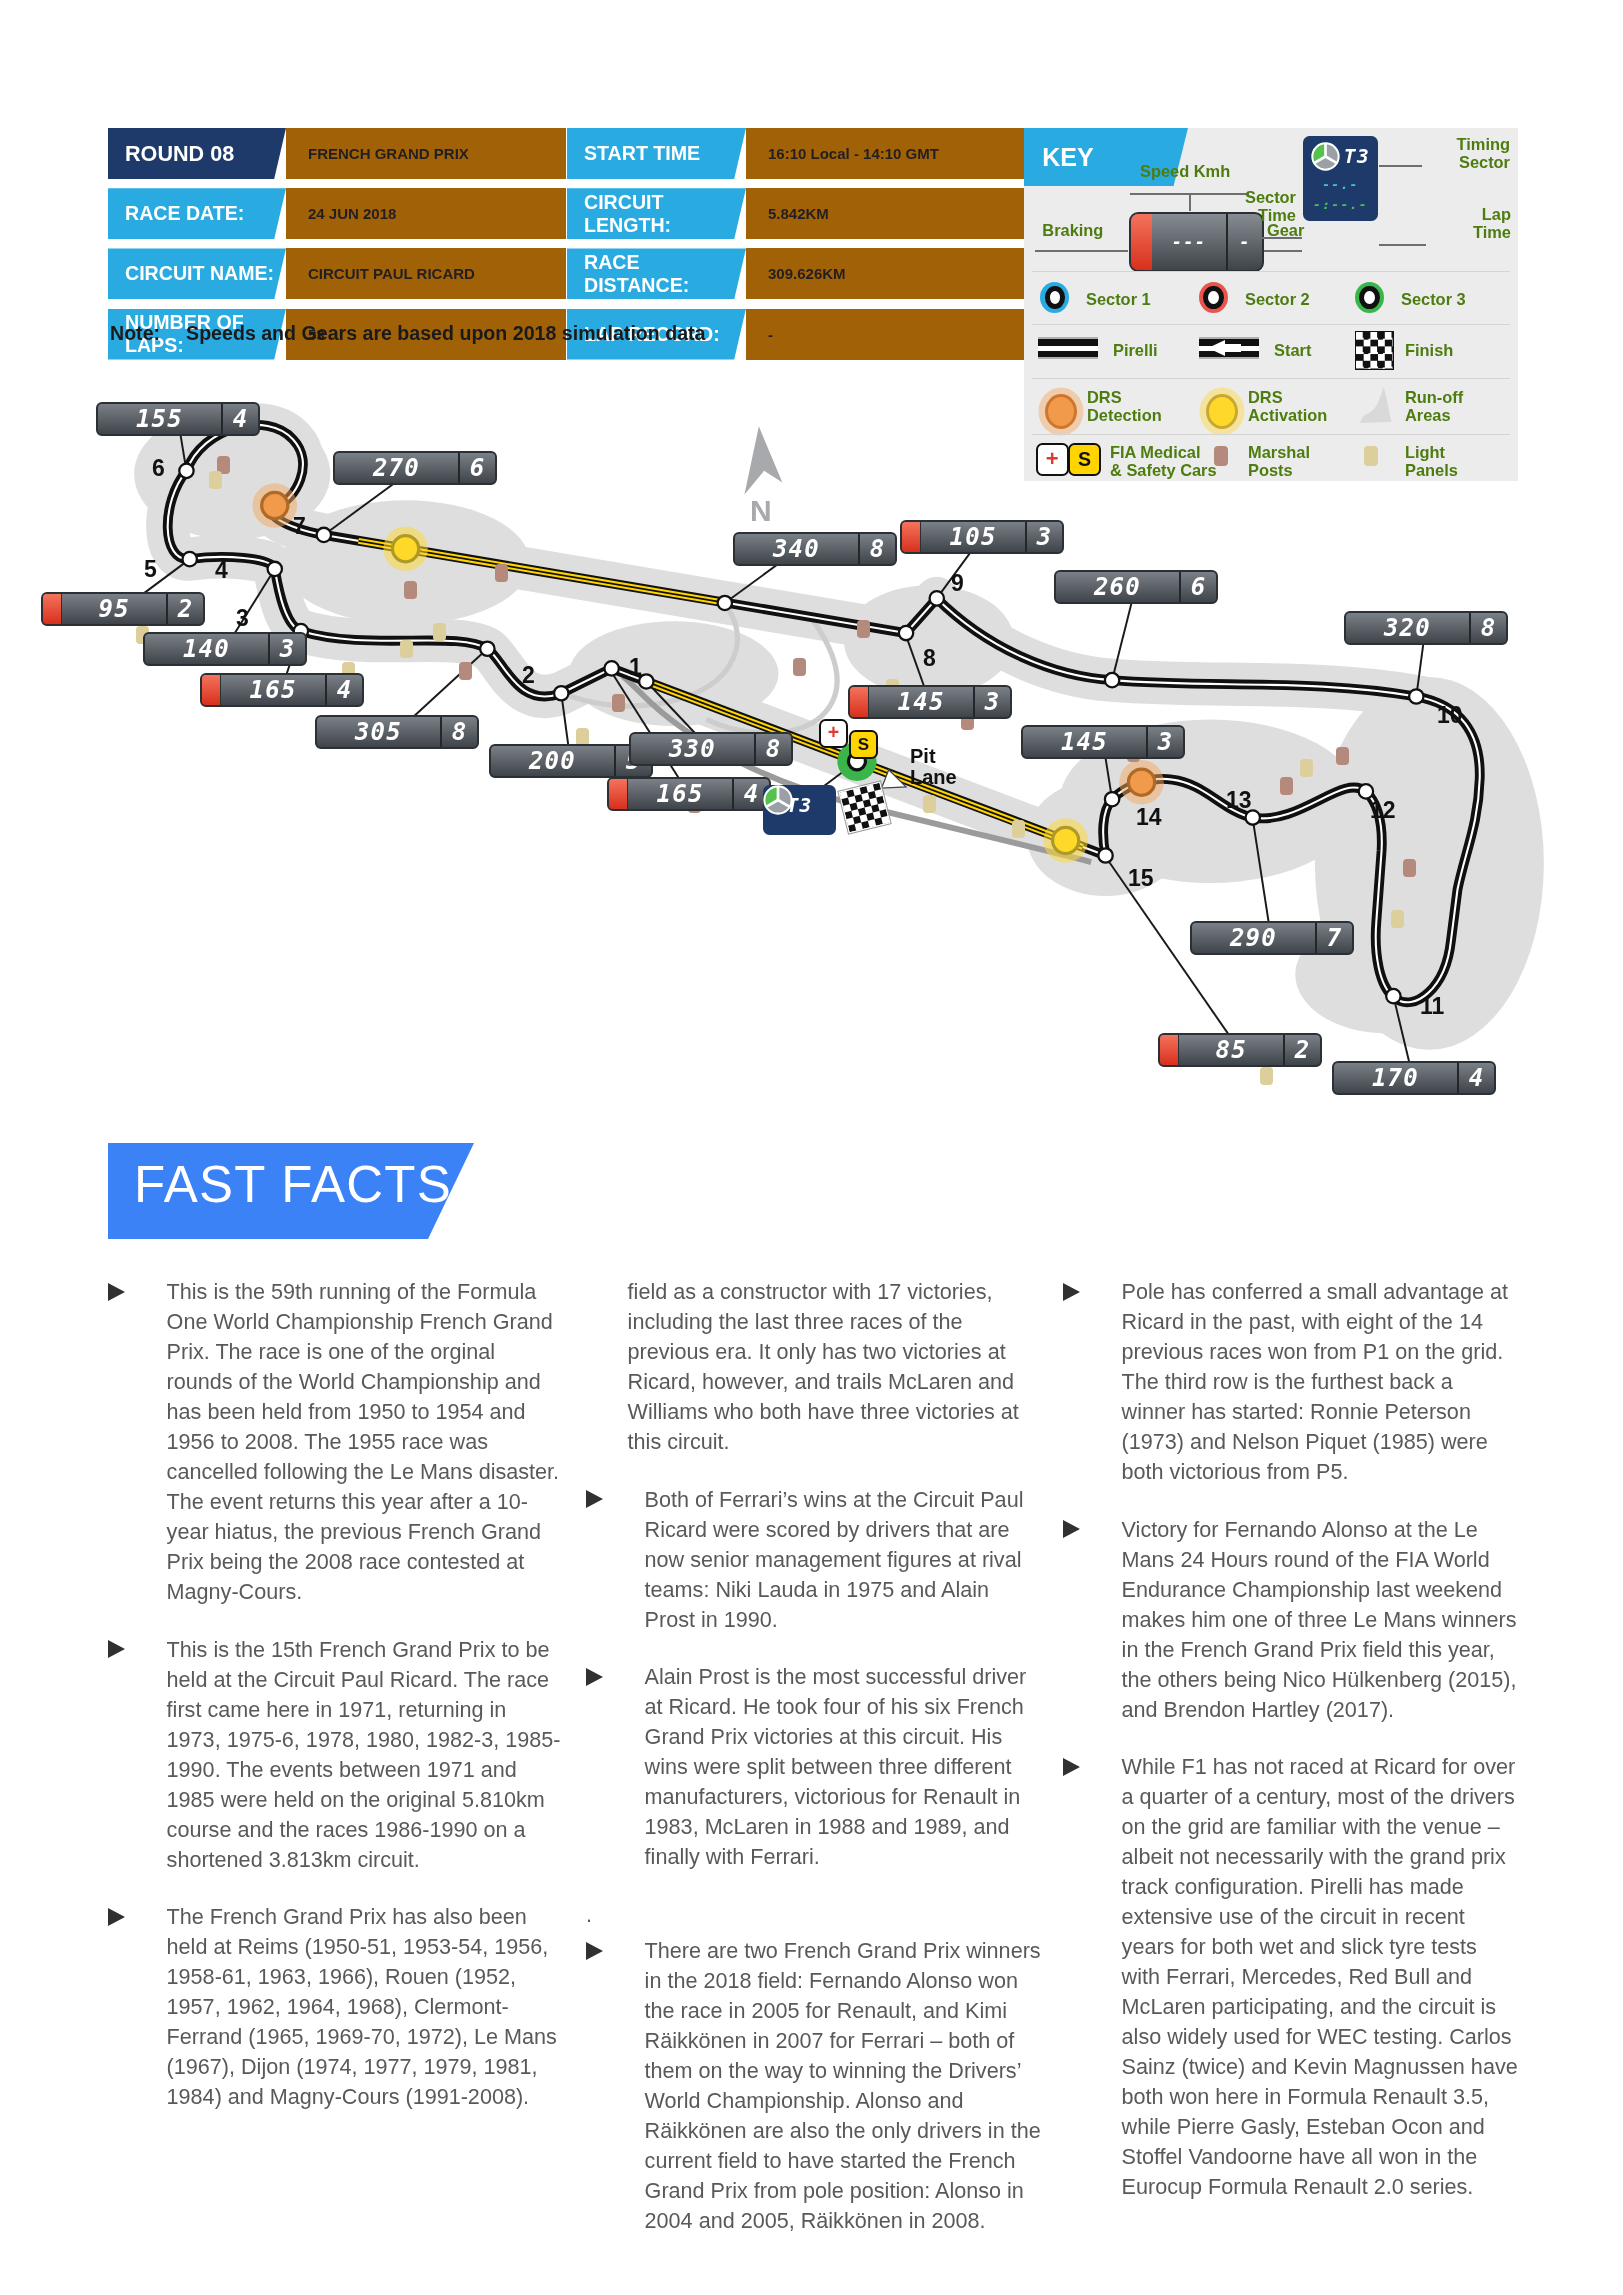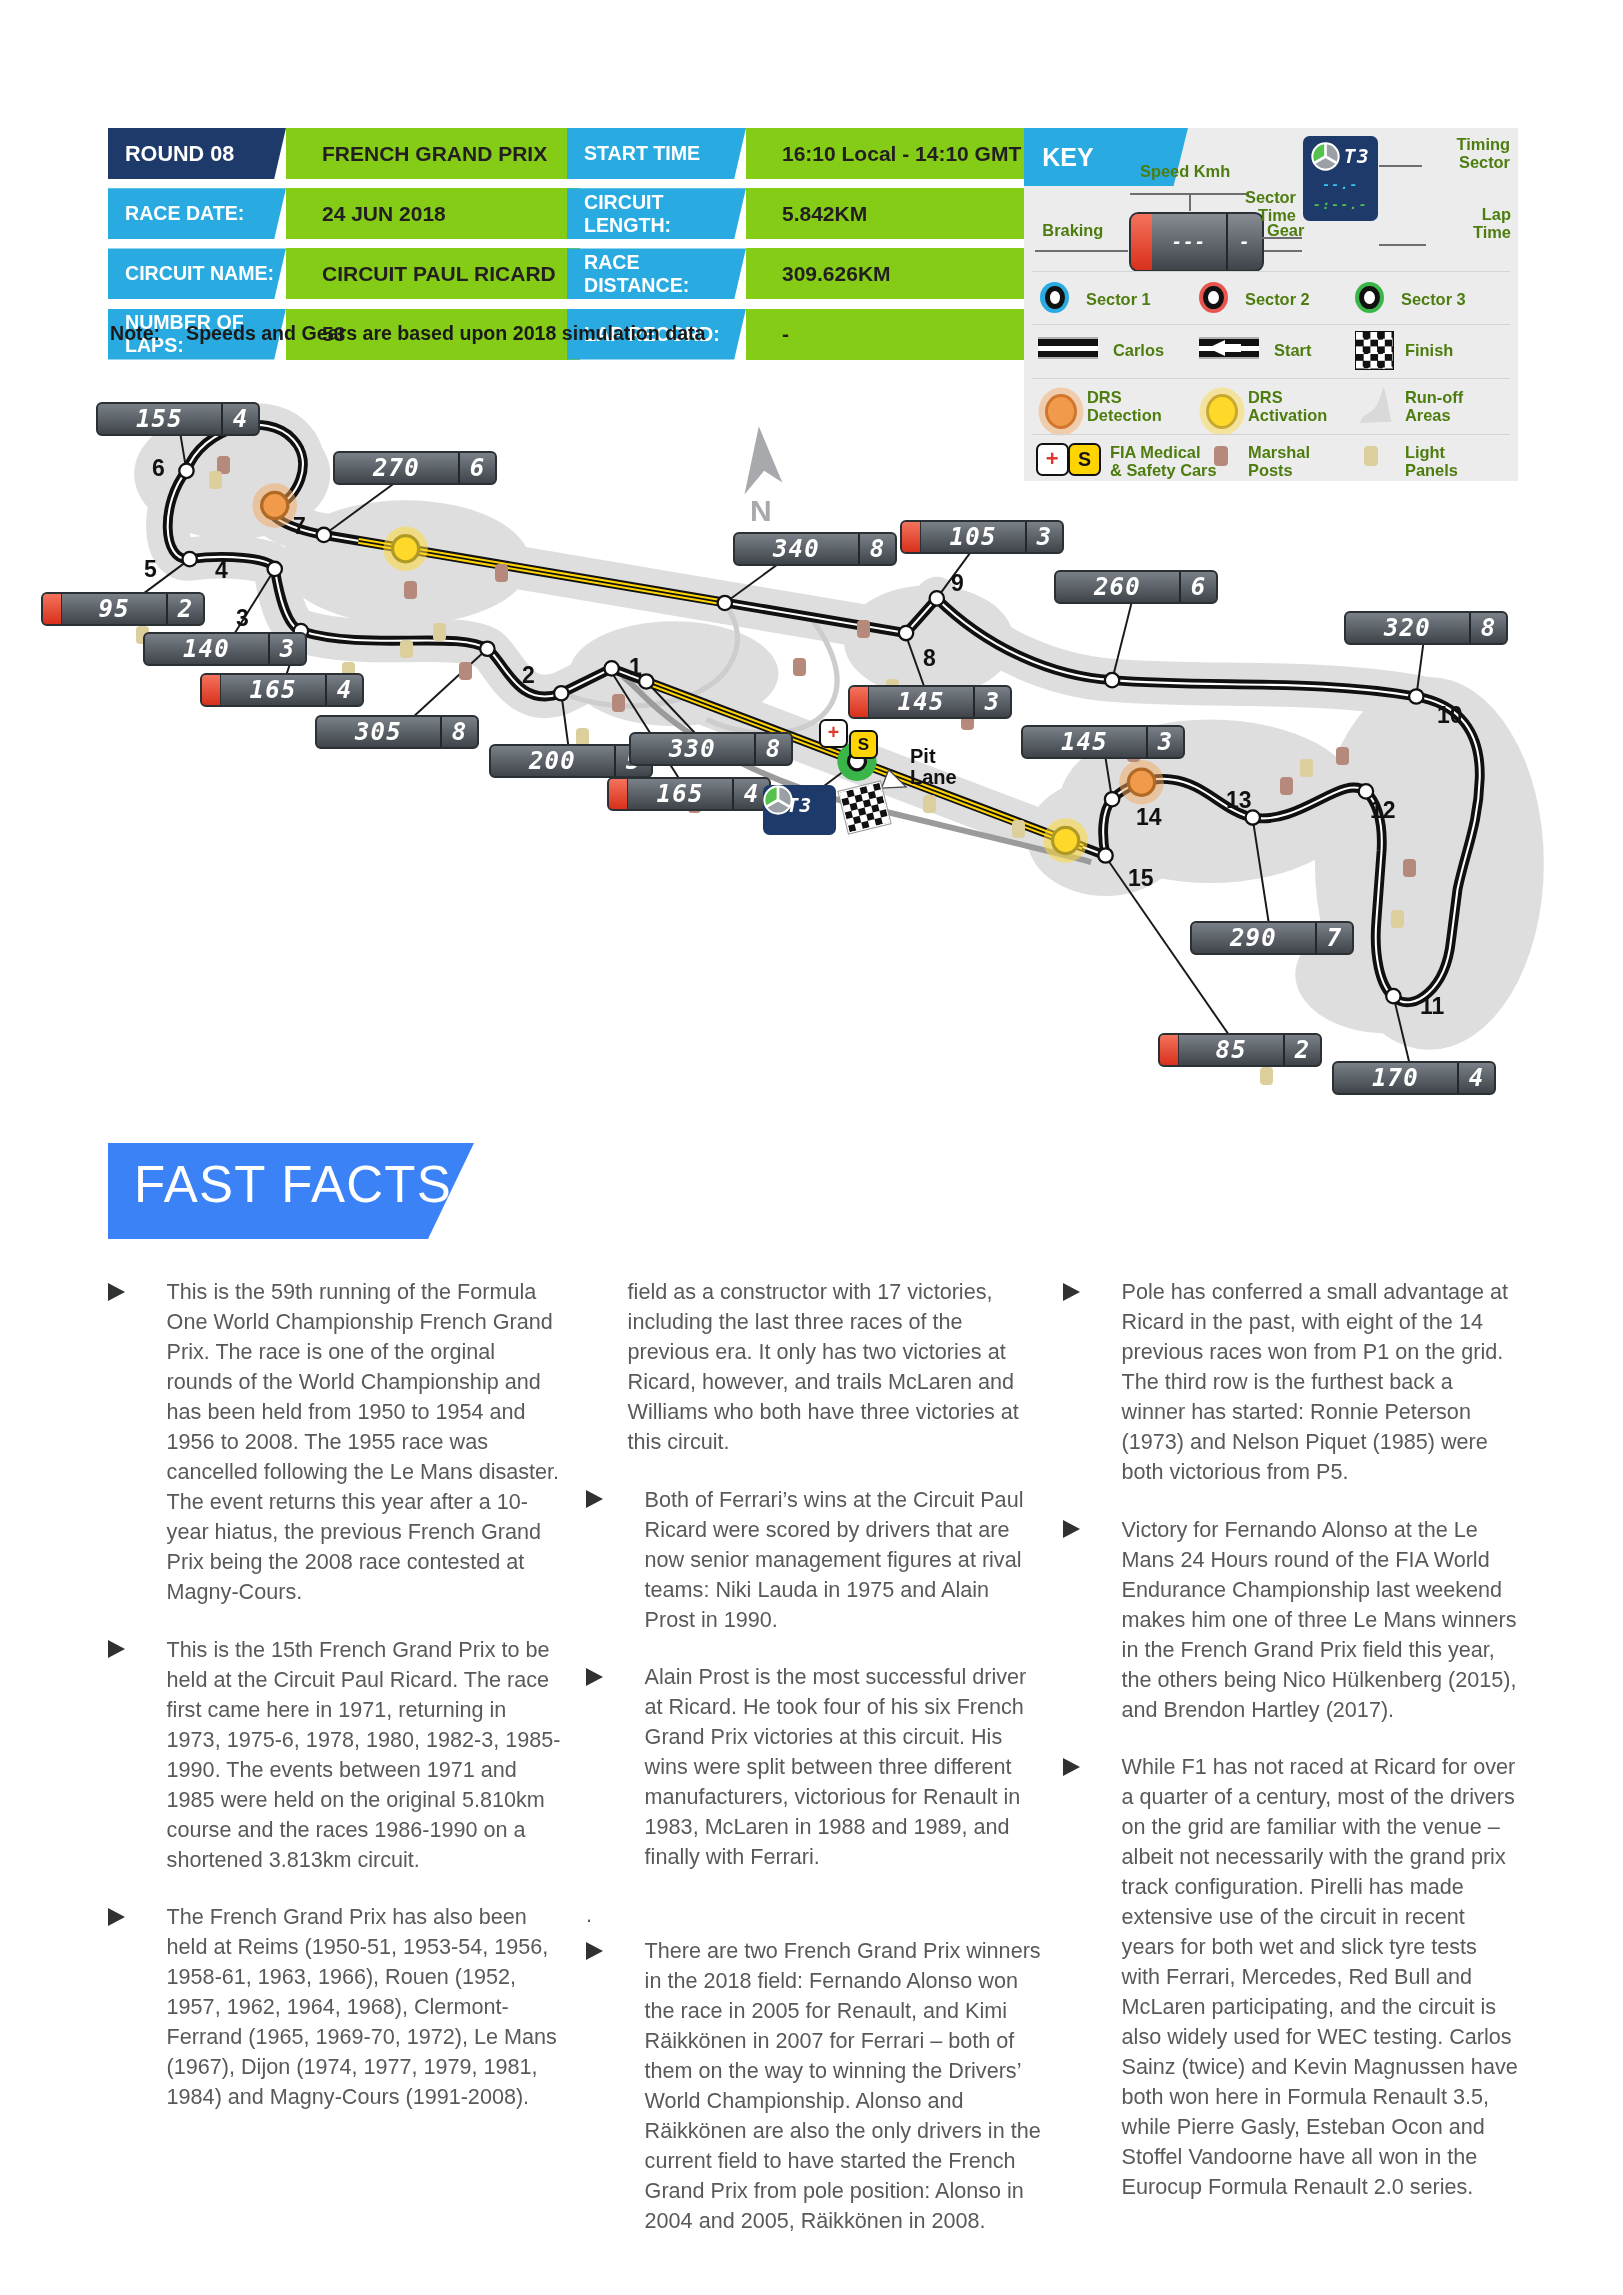--- a/index.html
+++ b/index.html
@@ -9,22 +9,22 @@
   .info-table{position:absolute;top:128px;}
   #info-left{left:108px;}
   #info-mid{left:567px;}
   .info-row{display:flex;margin-bottom:9.2px;height:51px;}
   .info-label{background:#29abe2;color:#fff;font-weight:bold;font-size:19.6px;
               display:flex;align-items:center;padding-left:17px;
               clip-path:polygon(0 0,100% 0,calc(100% - 11.8px) 100%,0 100%);}
   .info-row.dark .info-label{background:#1e3a6a;font-size:21.6px;}
   #info-left .info-label{width:161px;}
   #info-mid  .info-label{width:162px;}
-  .info-value{background:#84cc16;font-weight:bold;font-size:21px;color:#231f20;
-              display:flex;align-items:center;padding-left:36px;}
+  .info-value{background:#a16207;font-weight:bold;font-size:15px;color:#231f20;
+              display:flex;align-items:center;padding-left:22px;}
   #info-left .info-value{width:258px;}
   #info-mid  .info-value{width:263px;}
   
   #note{position:absolute;left:110px;top:322px;font-size:19.6px;font-weight:bold;color:#1a1a1a;}
   #note .nlabel{margin-right:26px;}
   
   #key-panel{position:absolute;left:1024px;top:128px;width:494px;height:353px;background:#ececec;}
   .key-title{position:absolute;left:0;top:0;width:164px;height:58px;background:#29abe2;color:#fff;
              font-size:25px;font-weight:bold;line-height:58px;padding-left:18.3px;box-sizing:border-box;
              clip-path:polygon(0 0,100% 0,calc(100% - 14.4px) 100%,0 100%);}
@@ -201,21 +201,21 @@
         <div class="klabel" style="left: 221px; top: 162px;">Sector 2</div>
         <div class="ring" style="left: 331px; top: 154px; background: rgb(58, 181, 74);">
           <div class="core"></div>
         </div>
         <div class="klabel" style="left: 377px; top: 162px;">Sector 3</div>
       </div>
 
     <div class="ksep" style="top:196px;"></div>
 
     <div class="trackicon" style="left:14.4px;top:209px;"></div>
-    <div class="klabel" style="left:89px;top:213px;">Carlos</div>
+    <div class="klabel" style="left:89px;top:213px;">Pirelli</div>
     <div class="trackicon starticon" style="left:175px;top:209px;">
         <span class="sarrow"></span>
         <span class="stail"></span>
       </div>
     <div class="klabel" style="left:250px;top:213px;">Start</div>
     <div class="finishicon" style="left:331px;top:203px;"></div>
     <div class="klabel" style="left:381px;top:213px;">Finish</div>
 
     <div class="ksep" style="top:250px;"></div>
 

